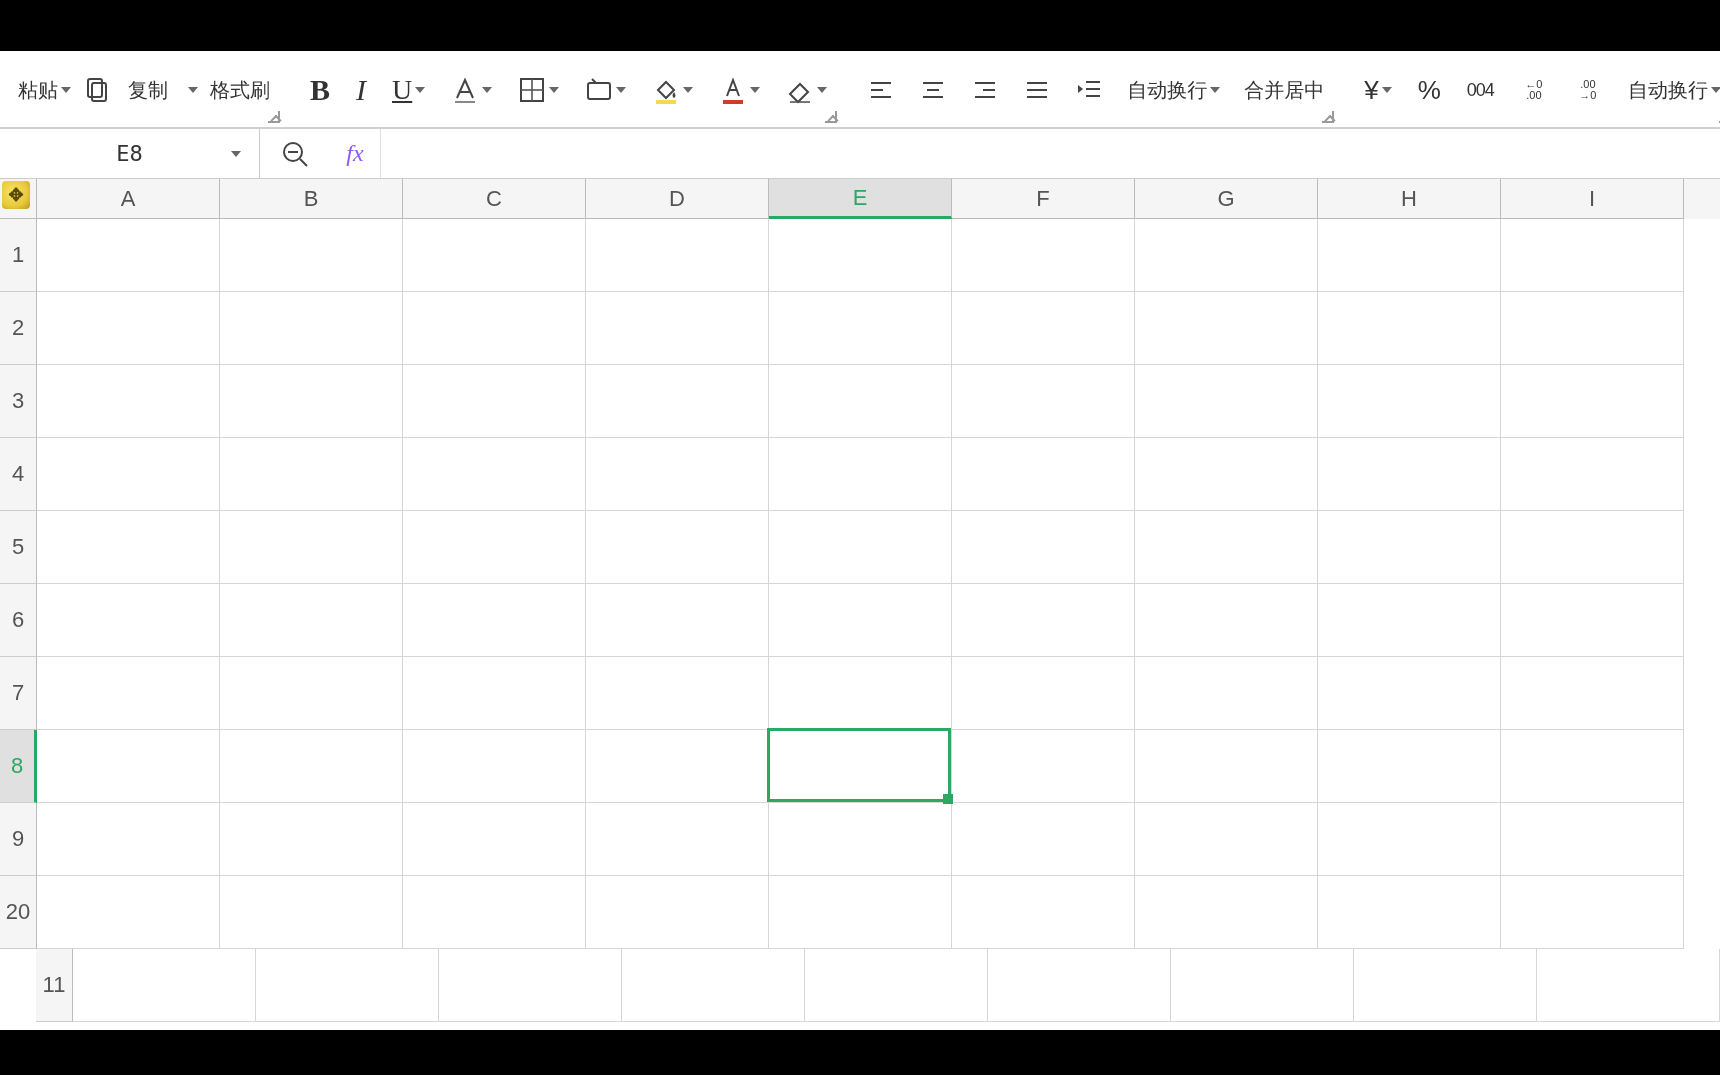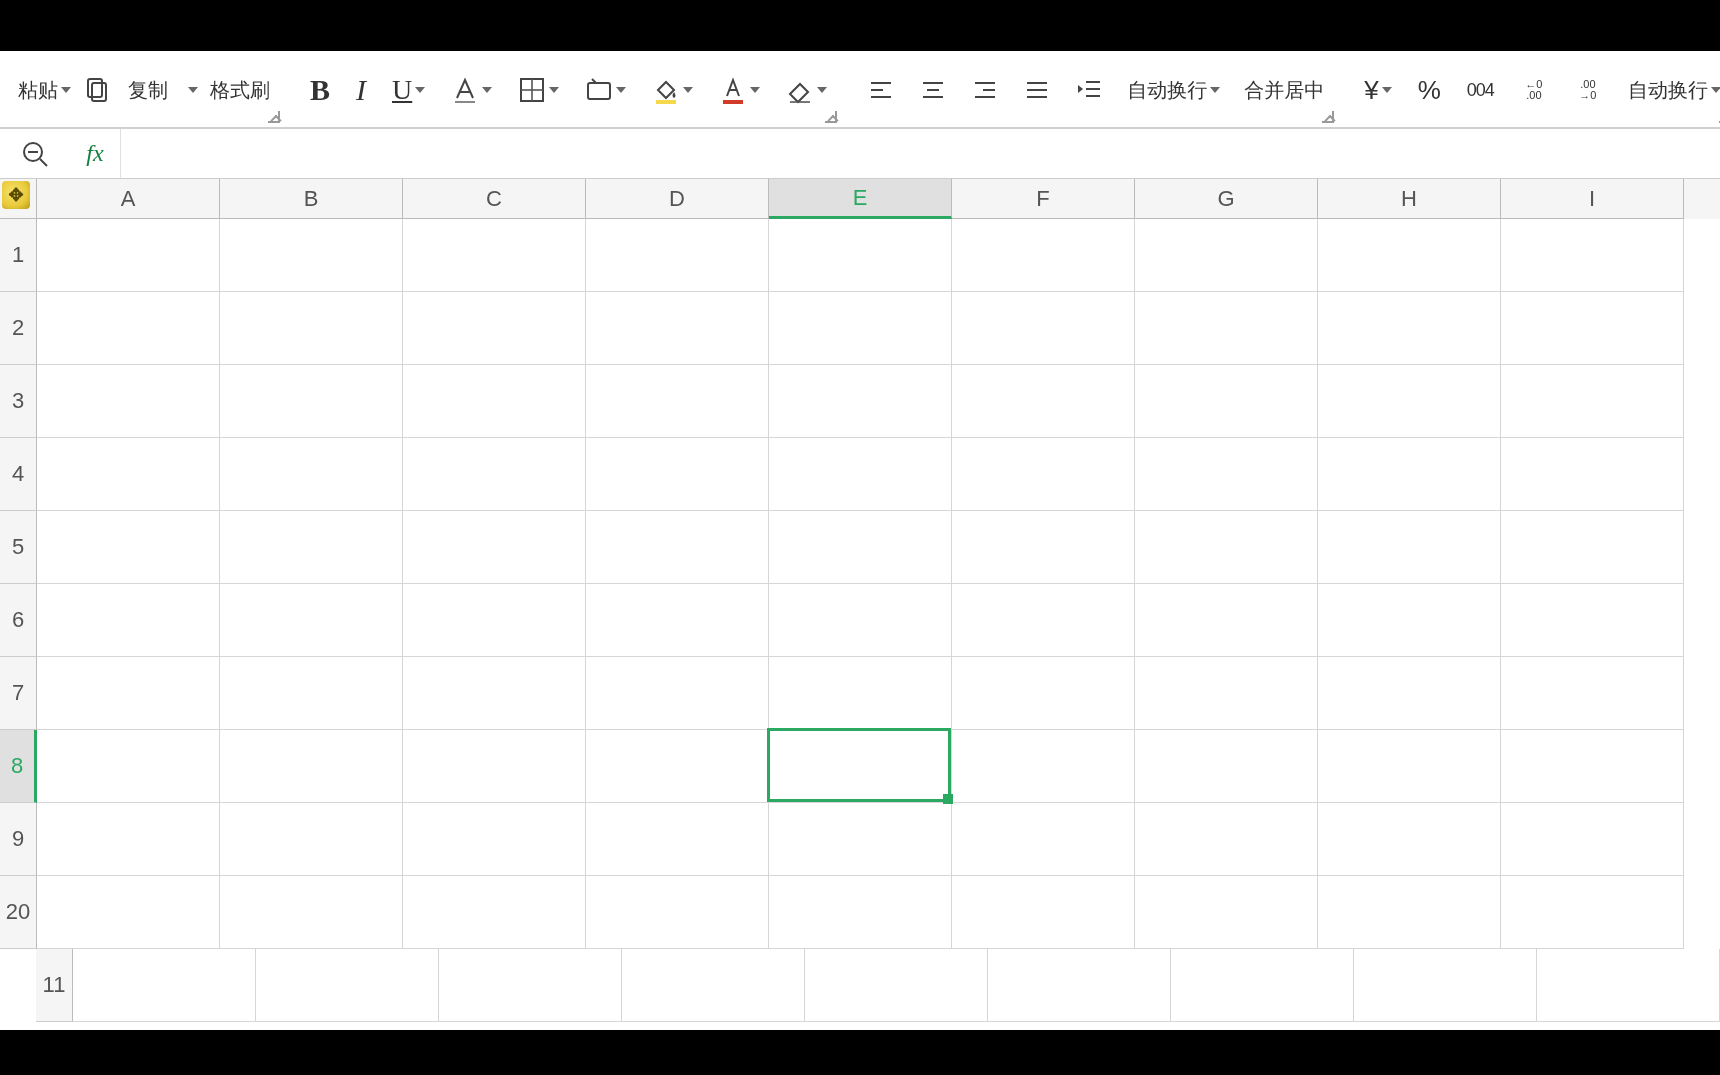--- a/index.html
+++ b/index.html
@@ -120,21 +120,21 @@
   justify-content: center;
 }
 .fx-label {
   width: 50px;
   display: flex;
   align-items: center;
   justify-content: center;
   font-style: italic;
   font-family: "Times New Roman", serif;
   font-size: 24px;
-  color: #15803d;
+  color: #8b5cf6;
 }
 .formula-input {
   flex: 1;
   display: flex;
   align-items: center;
   padding-left: 10px;
   font-size: 20px;
   border-left: 1px solid #e0e0e0;
 }
 
@@ -407,20 +407,24 @@
         <span class="caret"></span>
       </div>
       <span class="tb-launcher"></span>
     </div>
 
     <div class="tb-sep"></div>
 
   </div>
 
   <div class="formula-row">
+    <div class="name-box">
+      <span>E8</span>
+      <span class="caret"></span>
+    </div>
     <div class="zoom-icon">
       <svg width="28" height="28" viewBox="0 0 28 28">
         <circle cx="12" cy="12" r="9" class="stroke"></circle>
         <line x1="19" y1="19" x2="26" y2="26" class="stroke"></line>
         <line x1="7" y1="12" x2="17" y2="12" class="stroke"></line>
       </svg>
     </div>
     <div class="fx-label">fx</div>
     <div class="formula-input">
       <span></span>

